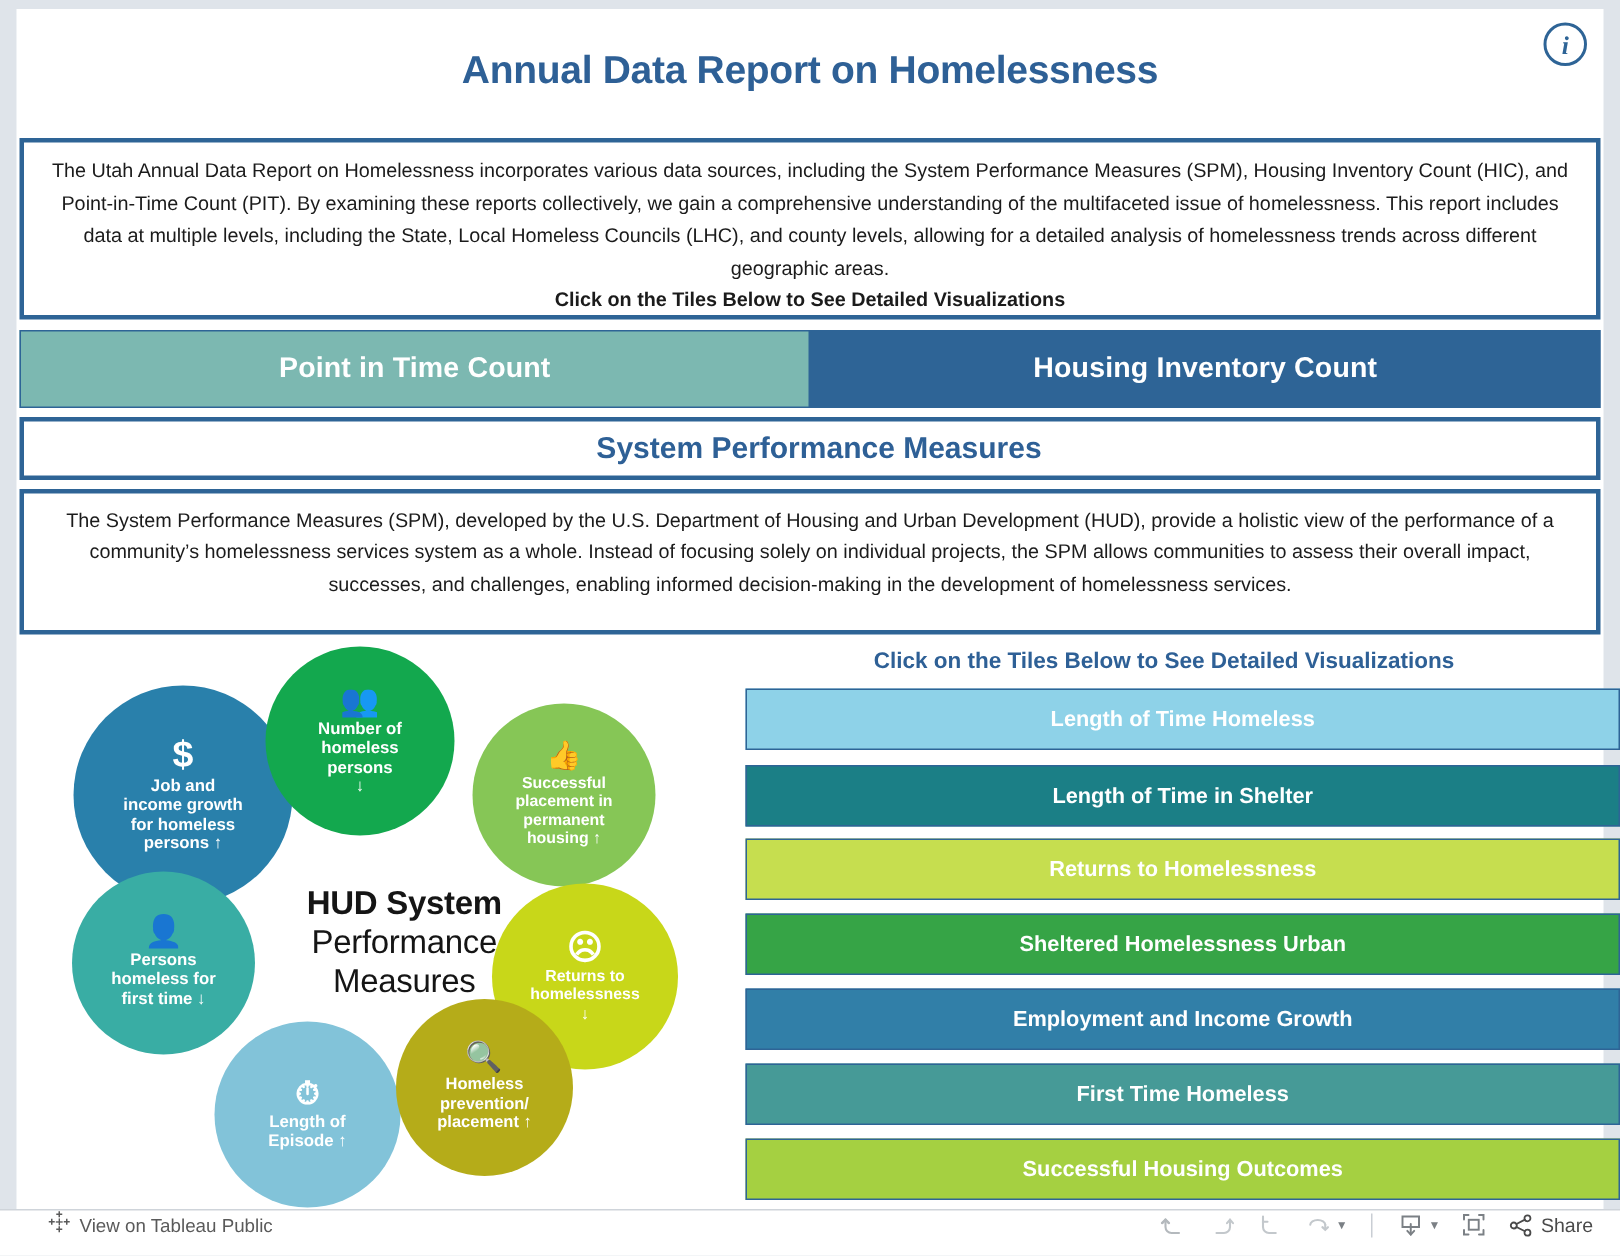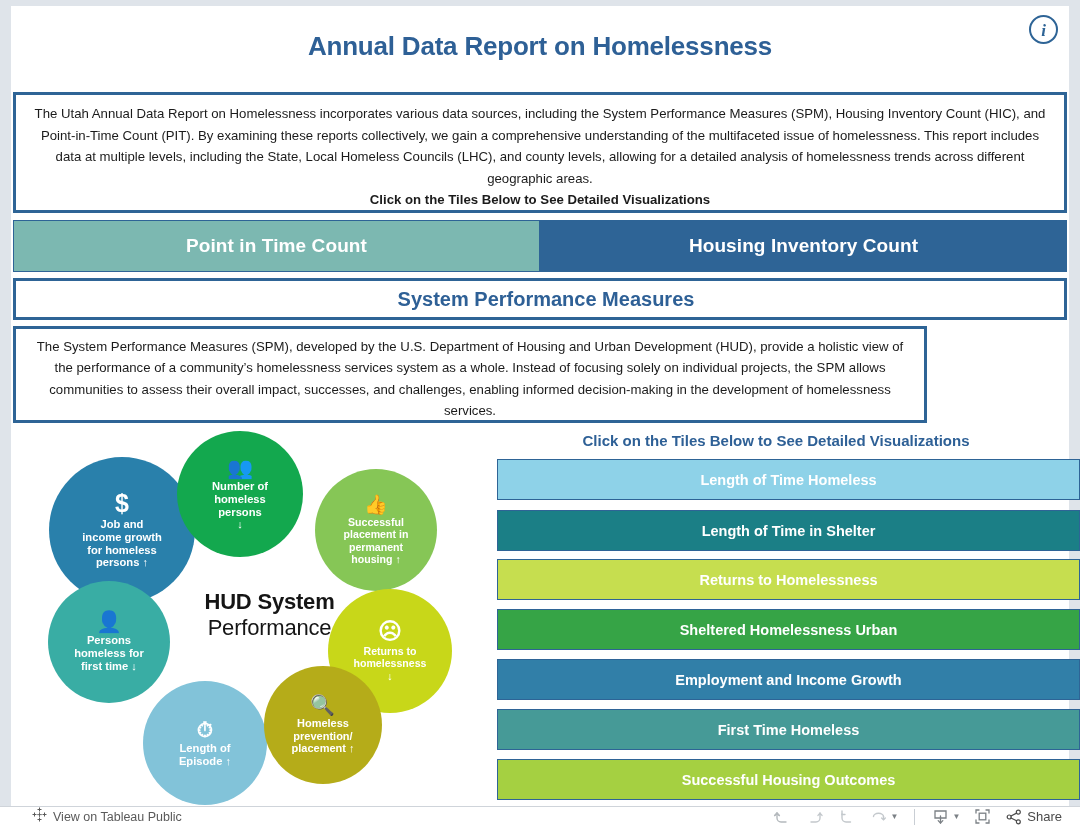--- a/index.html
+++ b/index.html
@@ -76,21 +76,21 @@
     cursor: pointer;
     padding-left: 12px;
   }
   .spm-header-label {
     font-size: 20px; font-weight: bold; color: #2e6096;
   }
 
   
   .spm-desc {
     position: absolute; left: 2px; top: 320px;
-    width: 914px; height: 97px;
+    width: 1054px; height: 97px;
     border: 3px solid #2e6496;
     background: #fff;
     padding: 7px 12px;
   }
   .spm-desc-text {
     font-size: 13.2px; color: #1b1b1b; text-align: center; line-height: 1.62;
   }
 
   
   .lower {
@@ -209,20 +209,21 @@
   <div class="spm-desc">
     <div class="spm-desc-text">The System Performance Measures (SPM), developed by the U.S. Department of Housing and Urban Development (HUD), provide a holistic view of the performance of a community’s homelessness services system as a whole. Instead of focusing solely on individual projects, the SPM allows communities to assess their overall impact, successes, and challenges, enabling informed decision-making in the development of homelessness services.</div>
   </div>
 
   <div class="lower">
 
     <div class="diagram">
       <div class="hud-center">
         <div class="hud-l1">HUD System</div>
         <div class="hud-l2">Performance</div>
+        <div class="hud-l3">Measures</div>
       </div>
       <div id="bubble-host">
           <div class="bubble" style="left: 22px; top: 28px; width: 146px; height: 146px; background: rgb(41, 128, 171); font-size: 11.2px;">
             <span class="glyph" style="font-size: 25px;">$</span>
             <span class="btext">
               <div>Job and</div>
               <div>income growth</div>
               <div>for homeless</div>
               <div>persons ↑</div>
             </span>

